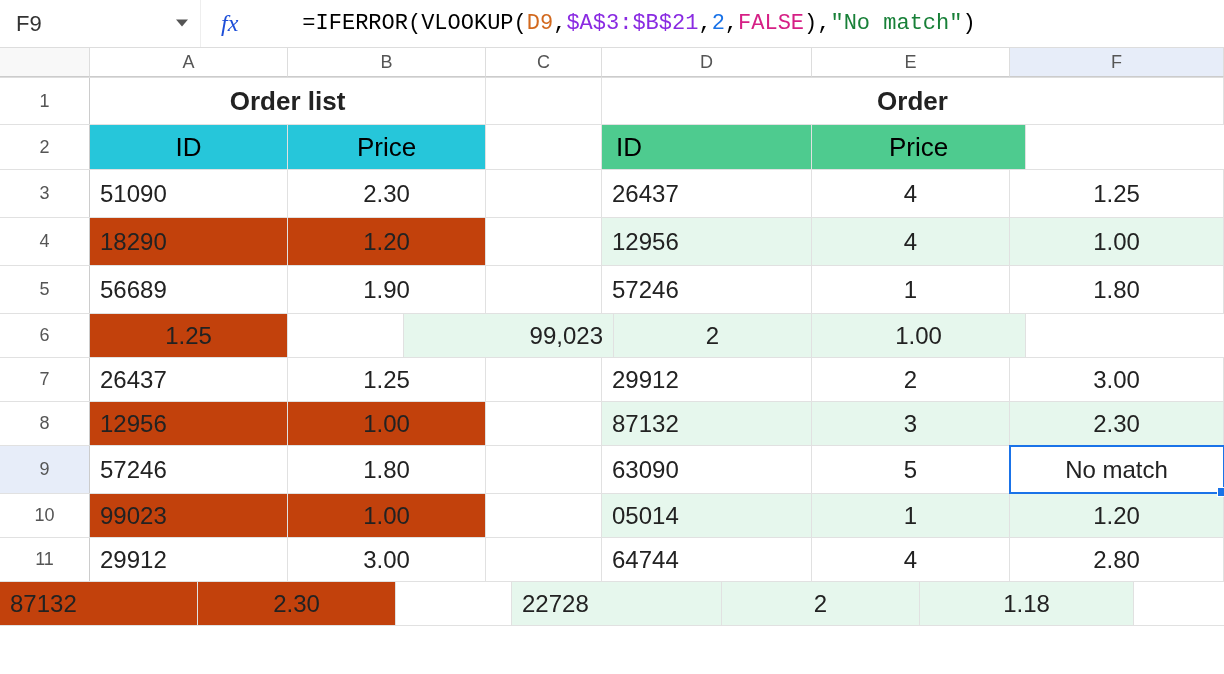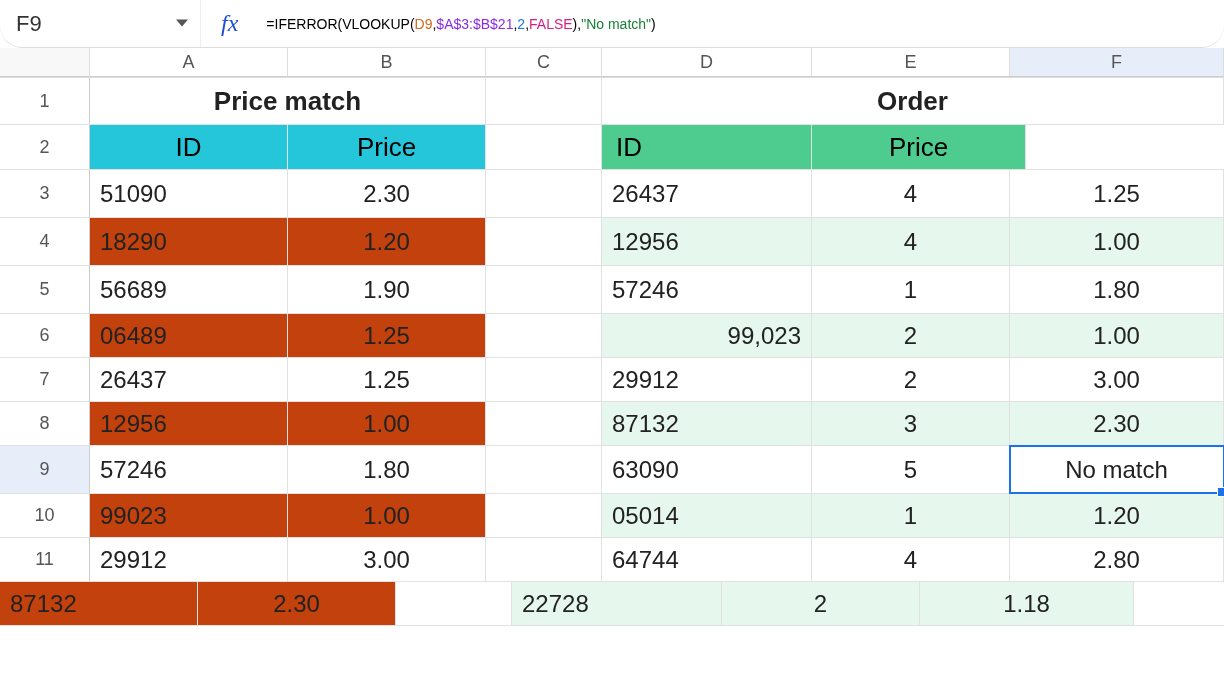--- a/index.html
+++ b/index.html
@@ -1,25 +1,25 @@
 <!DOCTYPE html>
 <html><head>
 <meta charset="utf-8">
 <style>
   * { box-sizing: border-box; margin: 0; padding: 0; }
   html, body { width: 1224px; height: 674px; font-family: Arial, sans-serif; background: #fff; overflow: hidden; }
 
   
-  .formula-bar { display: flex; align-items: center; height: 48px; border-bottom: 1px solid #ddd; border-radius: 22px; }
+  .formula-bar { display: flex; align-items: center; height: 48px; border-bottom: 1px solid #ddd; }
   .namebox-wrap { display: flex; align-items: center; width: 200px; height: 100%; padding: 0 12px; }
   .namebox { font-size: 22px; color: #333; padding-left: 4px; }
   .name-dd { margin-left: auto; color: #555; }
   .name-dd svg { width: 12px; height: 12px; }
   .fx { font-family: "Times New Roman", serif; font-style: italic; font-size: 24px; color: #1d4ed8; padding: 0 28px 0 20px; border-left: 1px solid #eee; height: 100%; display:flex; align-items:center; }
-  .formula { font-family: Liberation Sans, sans-serif; font-size: 14px; }
+  .formula { font-family: Liberation Mono, monospace; font-size: 22px; margin-left: 36px; }
   .fn { color: #000; }
   .punc { color: #000; }
   .ref1 { color: #d2691e; } 
   .ref2 { color: #8a2be2; } 
   .num  { color: #1a73e8; } 
   .kw   { color: #d61f85; } 
   .str  { color: #188038; } 
   .eq   { color: #000; }
 
   
@@ -96,21 +96,21 @@
     <div class="col-hdr cA">A</div>
     <div class="col-hdr cB">B</div>
     <div class="col-hdr cC">C</div>
     <div class="col-hdr cD">D</div>
     <div class="col-hdr cE">E</div>
     <div class="col-hdr cF sel">F</div>
   </div>
 
   <div class="row r1">
     <div class="row-hdr">1</div>
-    <div class="cell mergeAB center bold title">Price match</div>
+    <div class="cell mergeAB center bold title">Order list</div>
     <div class="cell cC"></div>
     <div class="cell mergeDEF center bold title">Order</div>
   </div>
 
   <div class="row r2">
     <div class="row-hdr">2</div>
     <div class="cell cA tealHdr center">ID</div>
     <div class="cell cB tealHdr center">Price</div>
     <div class="cell cC"></div>
     <div class="cell cD greenHdr left" style="padding-left:14px">ID</div>
@@ -140,21 +140,20 @@
         <div class="row-hdr ">5</div>
         <div class="cell cA left ">56689</div>
         <div class="cell cB center ">1.90</div>
         <div class="cell cC"></div>
         <div class="cell cD left ">57246</div>
         <div class="cell cE center ">1</div>
         <div class="cell cF center  ">1.80</div>
       </div>
       <div class="row rs">
         <div class="row-hdr ">6</div>
-        <div class="cell cA left tealAlt">06489</div>
         <div class="cell cB center tealAlt">1.25</div>
         <div class="cell cC"></div>
         <div class="cell cD right greenAlt">99,023</div>
         <div class="cell cE center greenAlt">2</div>
         <div class="cell cF center greenAlt ">1.00</div>
       </div>
       <div class="row rs">
         <div class="row-hdr ">7</div>
         <div class="cell cA left ">26437</div>
         <div class="cell cB center ">1.25</div>

